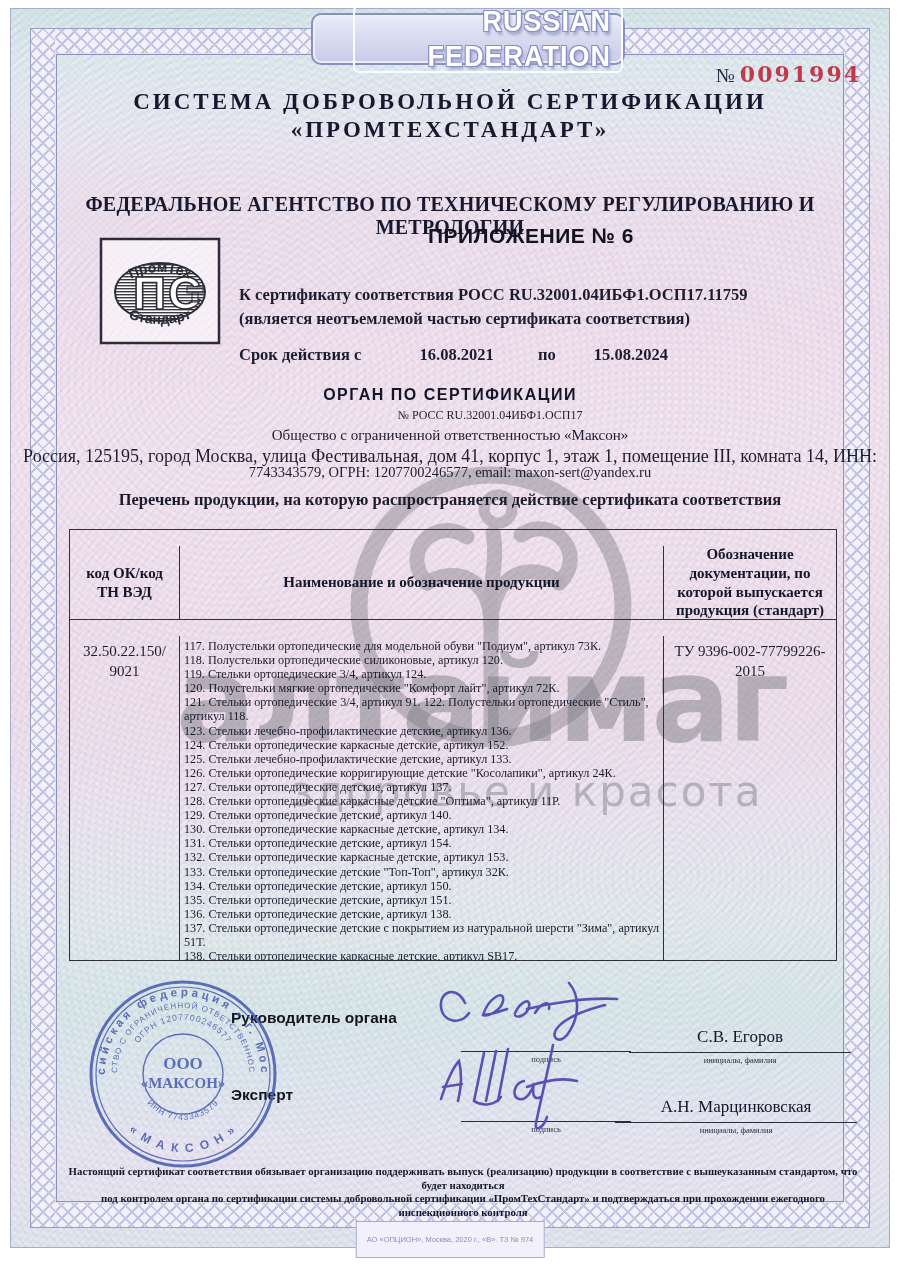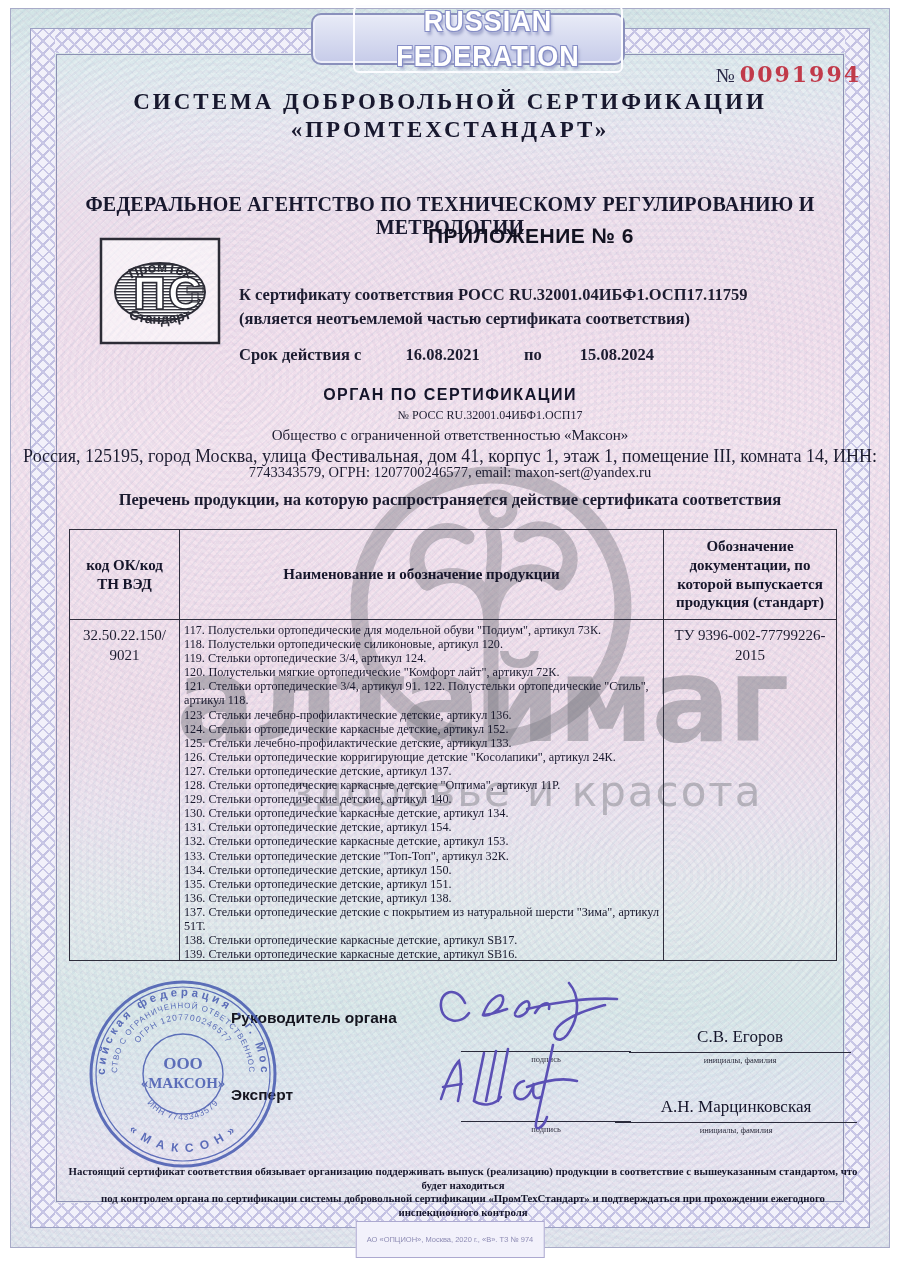--- a/index.html
+++ b/index.html
@@ -38,52 +38,52 @@
   .wm-word{left:165px;top:632px;font-family:"DejaVu Sans",sans-serif;font-weight:bold;
     font-size:118px;color:rgba(125,125,133,0.50);letter-spacing:-3px;line-height:1;}
   .wm-tag{left:280px;top:762px;font-family:"DejaVu Sans",sans-serif;
     font-size:42px;color:rgba(138,138,146,0.55);letter-spacing:2px;line-height:1;}
   .wm-emblem{left:330px;top:448px;opacity:0.42;}
 
   
   .banner{left:300px;top:4px;width:310px;height:48px;border:2px solid #8a90bc;border-radius:10px;
     background:linear-gradient(#e8ebf7,#c6cbe9);box-shadow:0 0 0 2px #eceef9 inset;
     display:flex;align-items:center;justify-content:center;}
-  .banner-inner{border:2px solid #fcfcff;border-radius:6px;padding:1px 10px;width:92%;text-align:center;margin-left:40px;}
+  .banner-inner{border:2px solid #fcfcff;border-radius:6px;padding:1px 10px;width:92%;text-align:right;margin-left:40px;}
   .banner-text{font-family:"Liberation Sans",sans-serif;font-weight:bold;font-size:27px;
     letter-spacing:1px;color:#ffffff;transform:scaleY(1.12);
     text-shadow:-1px -1px 0 #868ec6,1px -1px 0 #868ec6,-1px 1px 0 #868ec6,1px 1px 0 #868ec6,2px 3px 3px #9aa0c8;}
 
   .serial{right:28px;top:52px;font-size:20px;color:#2a2a48;}
   .serial .num{font-family:"DejaVu Serif",serif;font-weight:bold;font-size:22px;
     letter-spacing:2px;color:#c13a4a;}
 
   .title1{left:0;top:80px;width:100%;font-size:23px;letter-spacing:3px;color:#18182e;}
   .title2{left:0;top:108px;width:100%;font-size:23px;letter-spacing:3px;color:#18182e;}
   .registry{left:0;top:139px;width:100%;font-size:13.5px;color:#18182e;}
   .agency{left:0;top:156px;width:100%;font-size:20px;letter-spacing:0.2px;color:#18182e;margin-top:28px;}
 
   .annex-title{left:200px;top:215px;width:640px;font-size:21px;color:#121220;letter-spacing:0.5px;}
   .cert-line{left:228px;top:276px;width:620px;font-size:16.5px;}
   .cert-note{left:228px;top:300px;width:620px;font-size:16.5px;}
   .validity{left:228px;top:336px;font-size:16.5px;}
-  .validity .gap1{margin-left:40px;} .validity .gap2{margin-left:40px;} .validity .gap3{margin-left:34px;}
+  .validity .gap1{margin-left:54px;} .validity .gap2{margin-left:40px;} .validity .gap3{margin-left:34px;}
 
   .org-title{left:0;top:377px;width:100%;font-family:"Liberation Sans",sans-serif;font-weight:bold;
     font-size:16px;letter-spacing:1.5px;color:#15152a;}
   .org-number{left:0;top:399px;width:100%;font-size:12px;padding-left:40px;}
   .org-name{left:0;top:418px;width:100%;font-size:15px;}
   .org-addr1{left:0;top:437px;width:100%;font-size:18px;}
   .org-addr2{left:0;top:455px;width:100%;font-size:14.5px;}
   .list-title{left:0;top:481px;width:100%;font-size:16.5px;}
 
   .ctable{left:58px;top:520px;width:766px;height:430px;border:1.5px solid #2e2e3c;
     display:grid;grid-template-columns:110px 484px 172px;grid-template-rows:90px 340px;}
   .ctable .cell{border-right:1.5px solid #2e2e3c;border-bottom:1.5px solid #2e2e3c;
-    box-sizing:border-box;overflow:hidden;}
+    box-sizing:border-box;overflow:hidden;margin-top:16px;}
   .ctable .cell.lastcol{border-right:none;}
   .ctable .cell.lastrow{border-bottom:none;}
   .th{display:flex;align-items:center;justify-content:center;text-align:center;
     font-weight:bold;font-size:15px;line-height:1.25;padding:2px 6px;color:#15152a;}
   .td-code{padding-top:6px;text-align:center;font-size:15px;line-height:1.3;}
   .td-items{padding:3px 3px 0 4px;font-size:12.2px;line-height:14.1px;color:#1a1a2e;}
   .td-doc{padding-top:6px;text-align:center;font-size:15px;line-height:1.3;}
 
   .sig-label-head{left:220px;top:1000px;font-size:15.5px;color:#15151f;}
   .sig-label-expert{left:220px;top:1077px;font-size:15.5px;color:#15151f;}

